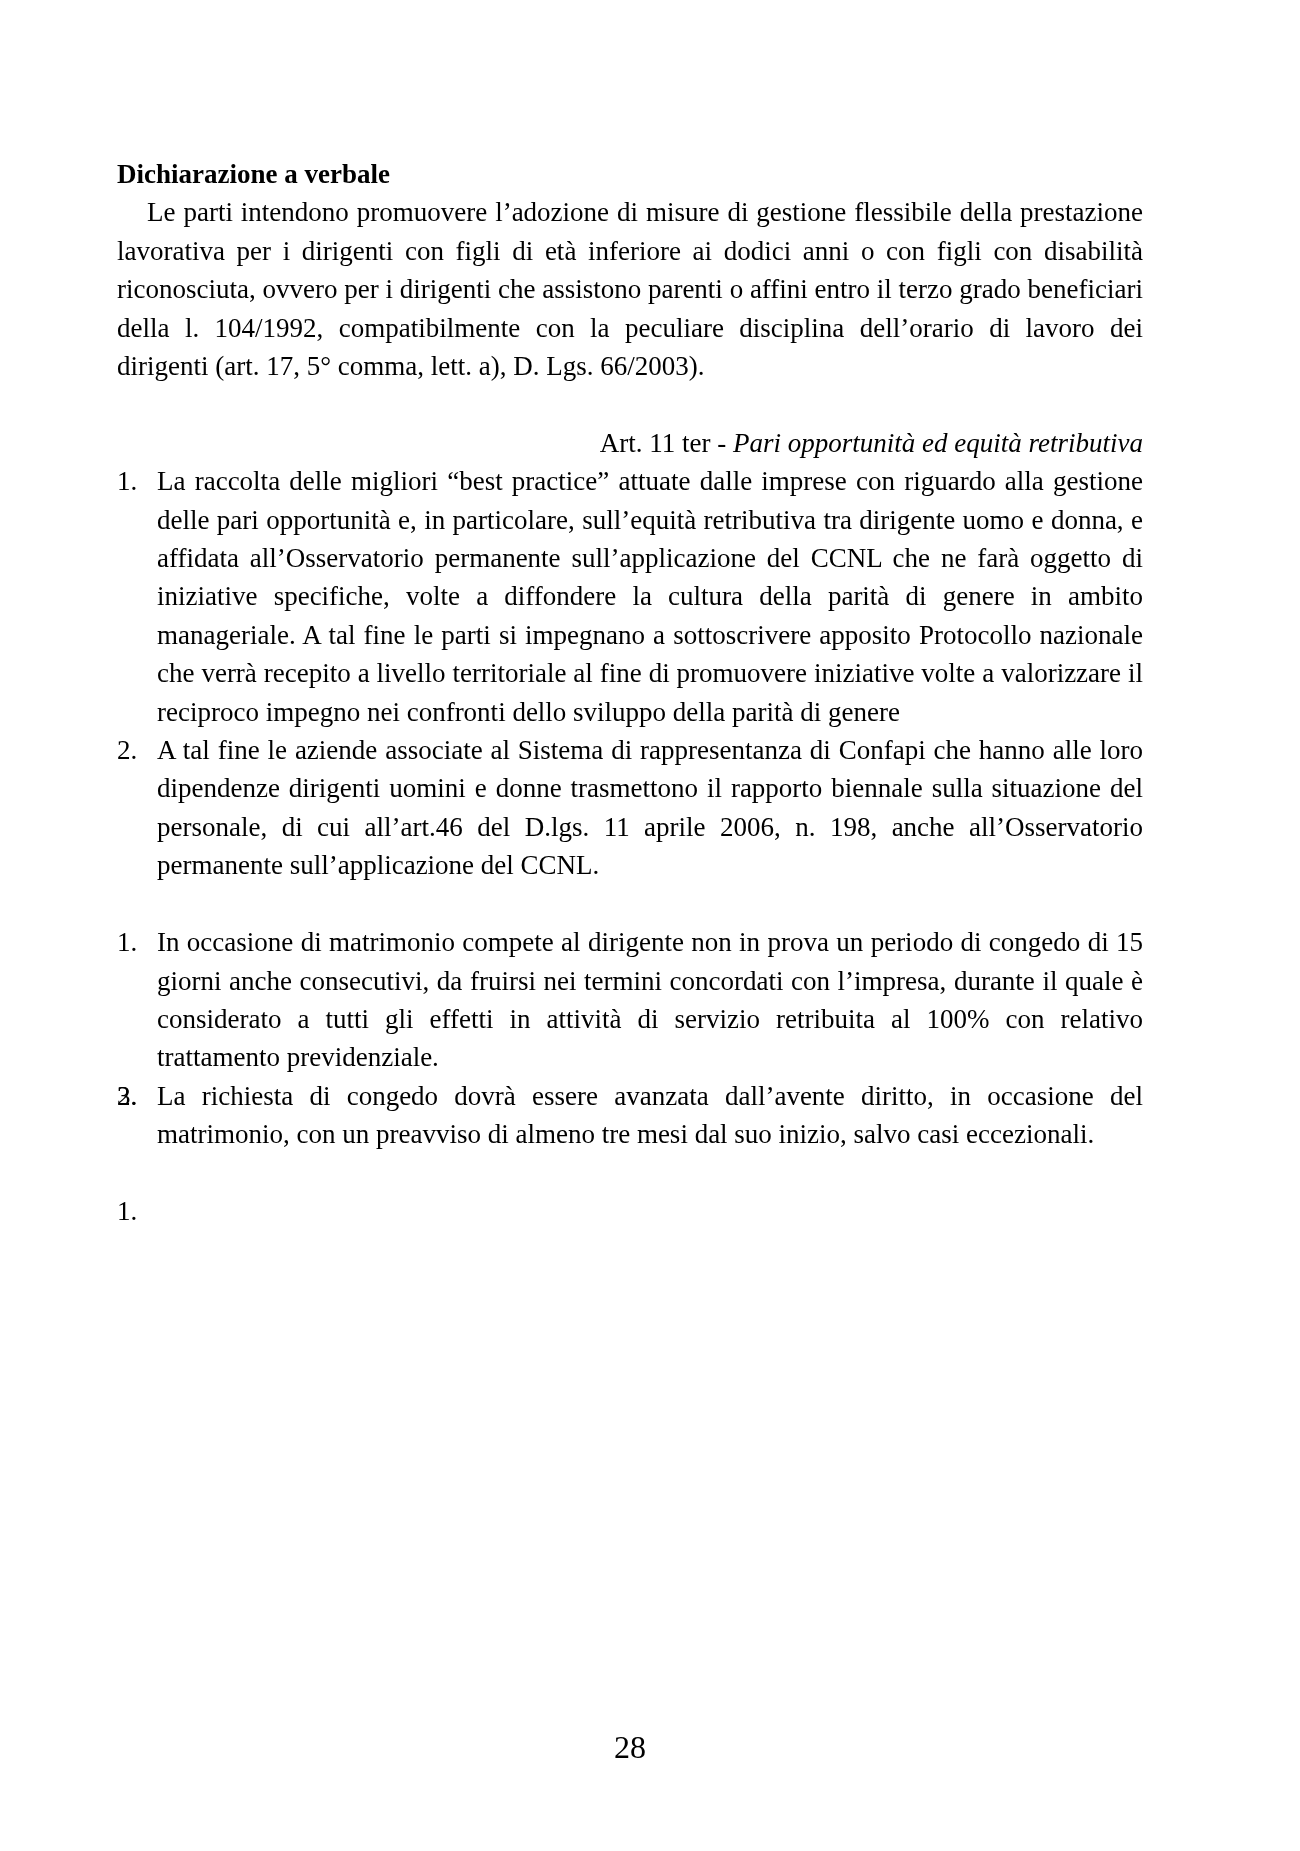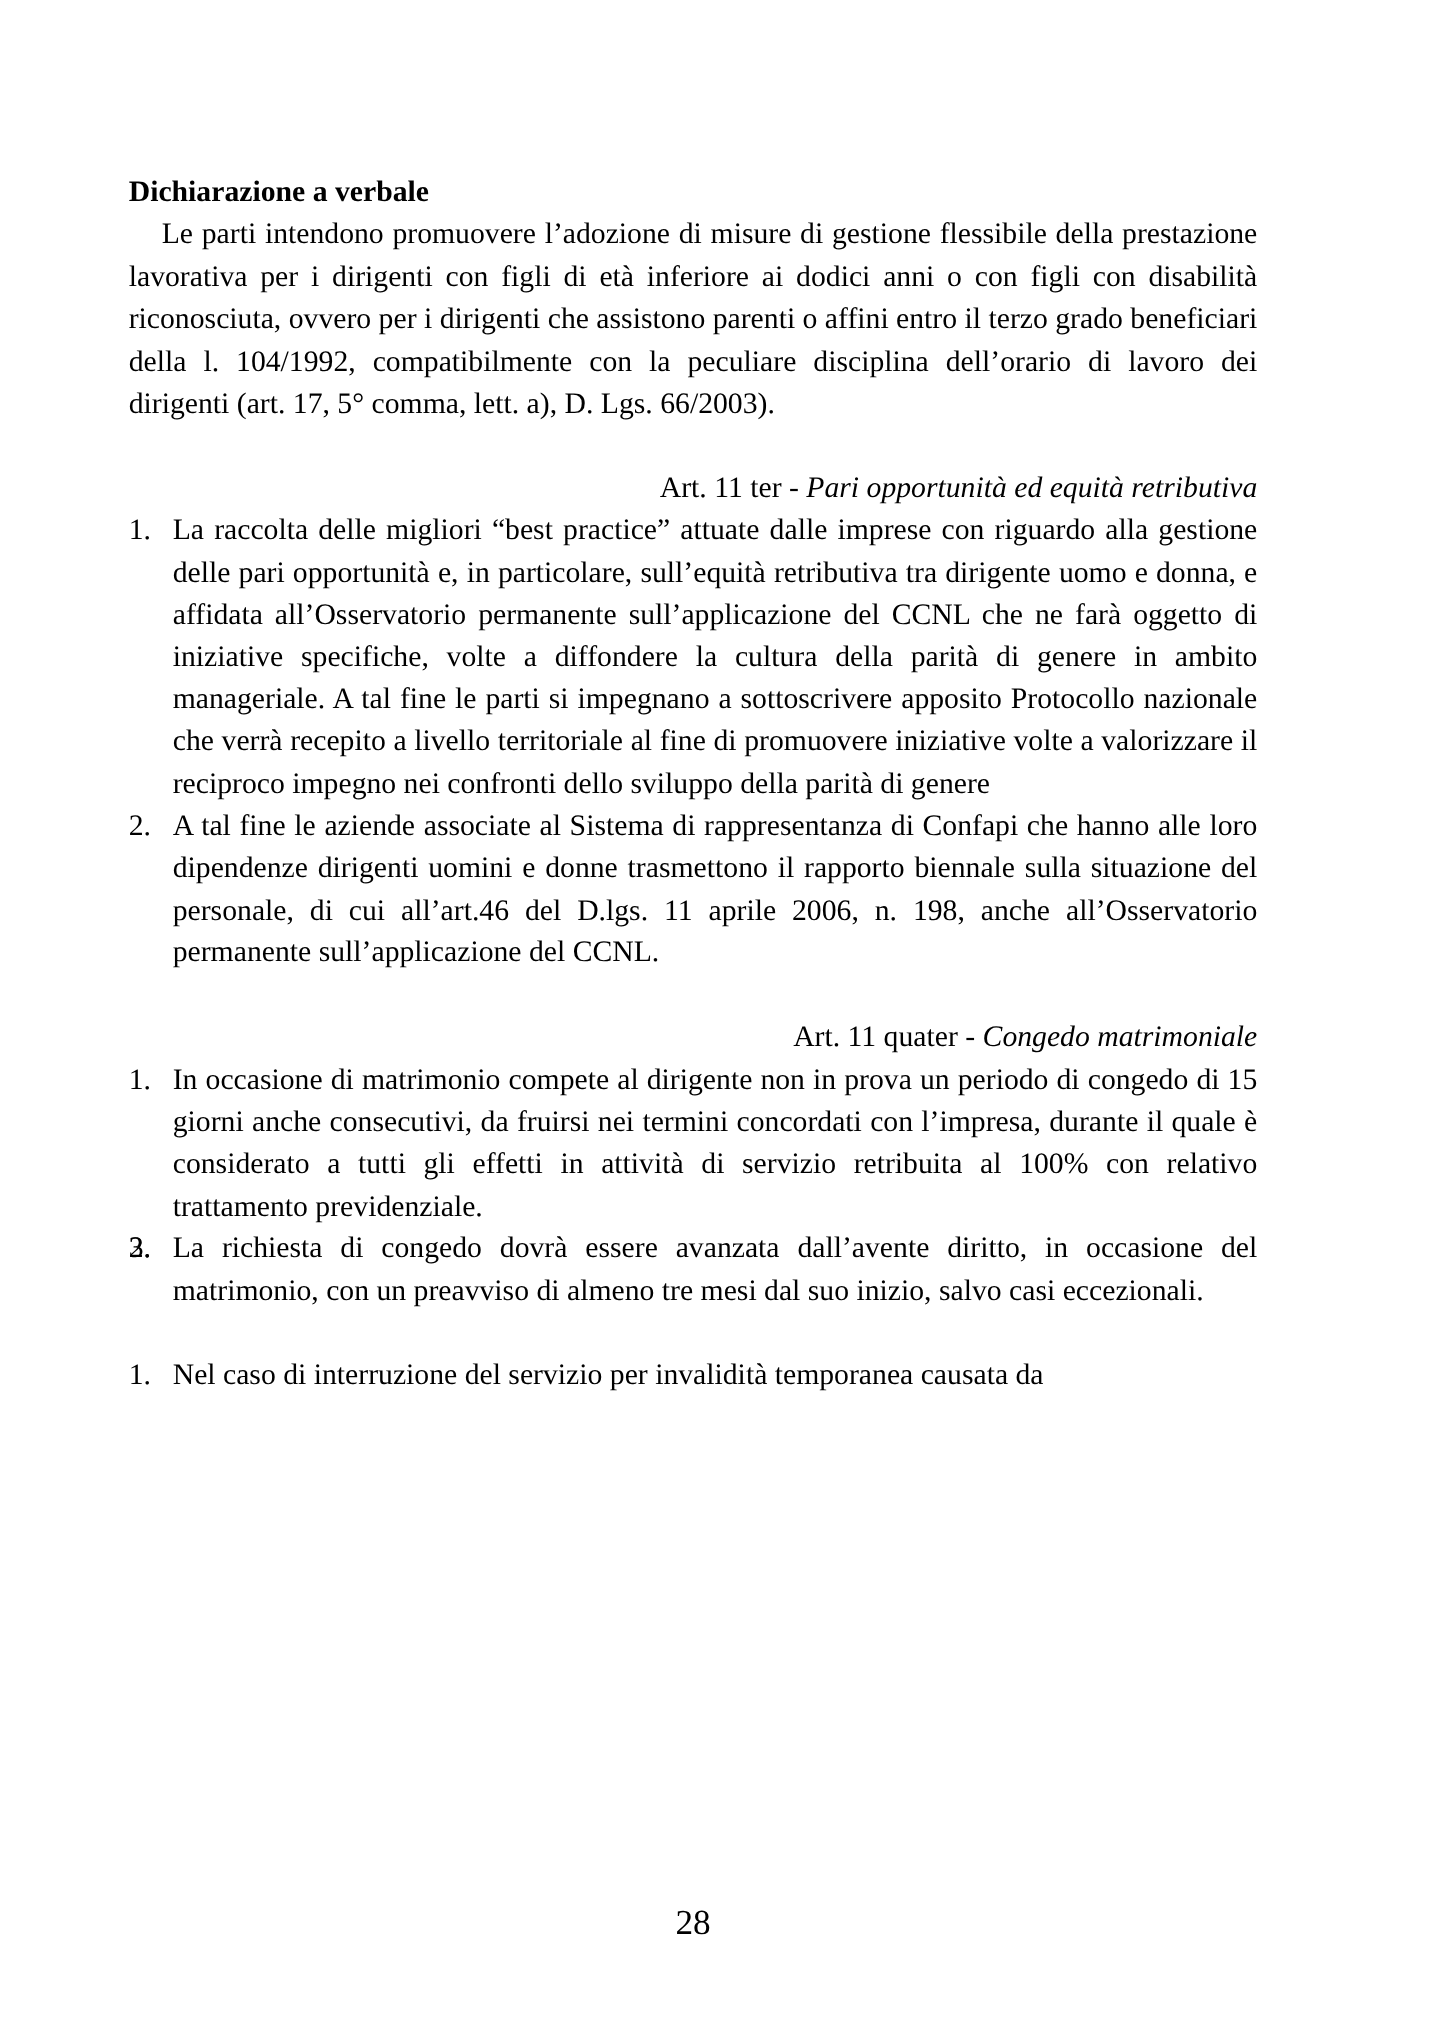--- a/index.html
+++ b/index.html
@@ -83,39 +83,35 @@
         <span class="num">1.</span>
         <span>La raccolta delle migliori “best practice” attuate dalle imprese con riguardo alla gestione delle pari opportunità e, in particolare, sull’equità retributiva tra dirigente uomo e donna, e affidata all’Osservatorio permanente sull’applicazione del CCNL che ne farà oggetto di iniziative specifiche, volte a diffondere la cultura della parità di genere in ambito manageriale. A tal fine le parti si impegnano a sottoscrivere apposito Protocollo nazionale che verrà recepito a livello territoriale al fine di promuovere iniziative volte a valorizzare il reciproco impegno nei confronti dello sviluppo della parità di genere</span>
       </div>
       <div class="li">
         <span class="num">2.</span>
         <span>A tal fine le aziende associate al Sistema di rappresentanza di Confapi che hanno alle loro dipendenze dirigenti uomini e donne trasmettono il rapporto biennale sulla situazione del personale, di cui all’art.46 del D.lgs. 11 aprile 2006, n. 198, anche all’Osservatorio permanente sull’applicazione del CCNL.</span>
       </div>
     </div>
 
     <div class="art-block">
-      <div class="art-heading">
-        <span class="art-label">Art. 11 quater - </span><span class="art-title">Congedo matrimoniale</span>
-      </div>
       <div class="li">
         <span class="num">1.</span>
         <span>In occasione di matrimonio compete al dirigente non in prova un periodo di congedo di 15 giorni anche consecutivi, da fruirsi nei termini concordati con l’impresa, durante il quale è considerato a tutti gli effetti in attività di servizio retribuita al 100% con relativo trattamento previdenziale.</span>
       </div>
       <div class="li">
         <span class="num">2.</span>
       </div>
       <div class="li">
         <span class="num">3.</span>
         <span>La richiesta di congedo dovrà essere avanzata dall’avente diritto, in occasione del matrimonio, con un preavviso di almeno tre mesi dal suo inizio, salvo casi eccezionali.</span>
       </div>
     </div>
 
     <div class="art-block">
       <div class="li">
         <span class="num">1.</span>
-        <span>Nel caso di interruzione del servizio per invalidità temporanea causata da</span>
       </div>
     </div>
 
   </div>
 
   <div class="page-number">28</div>
 </div>
 
 </body></html>

